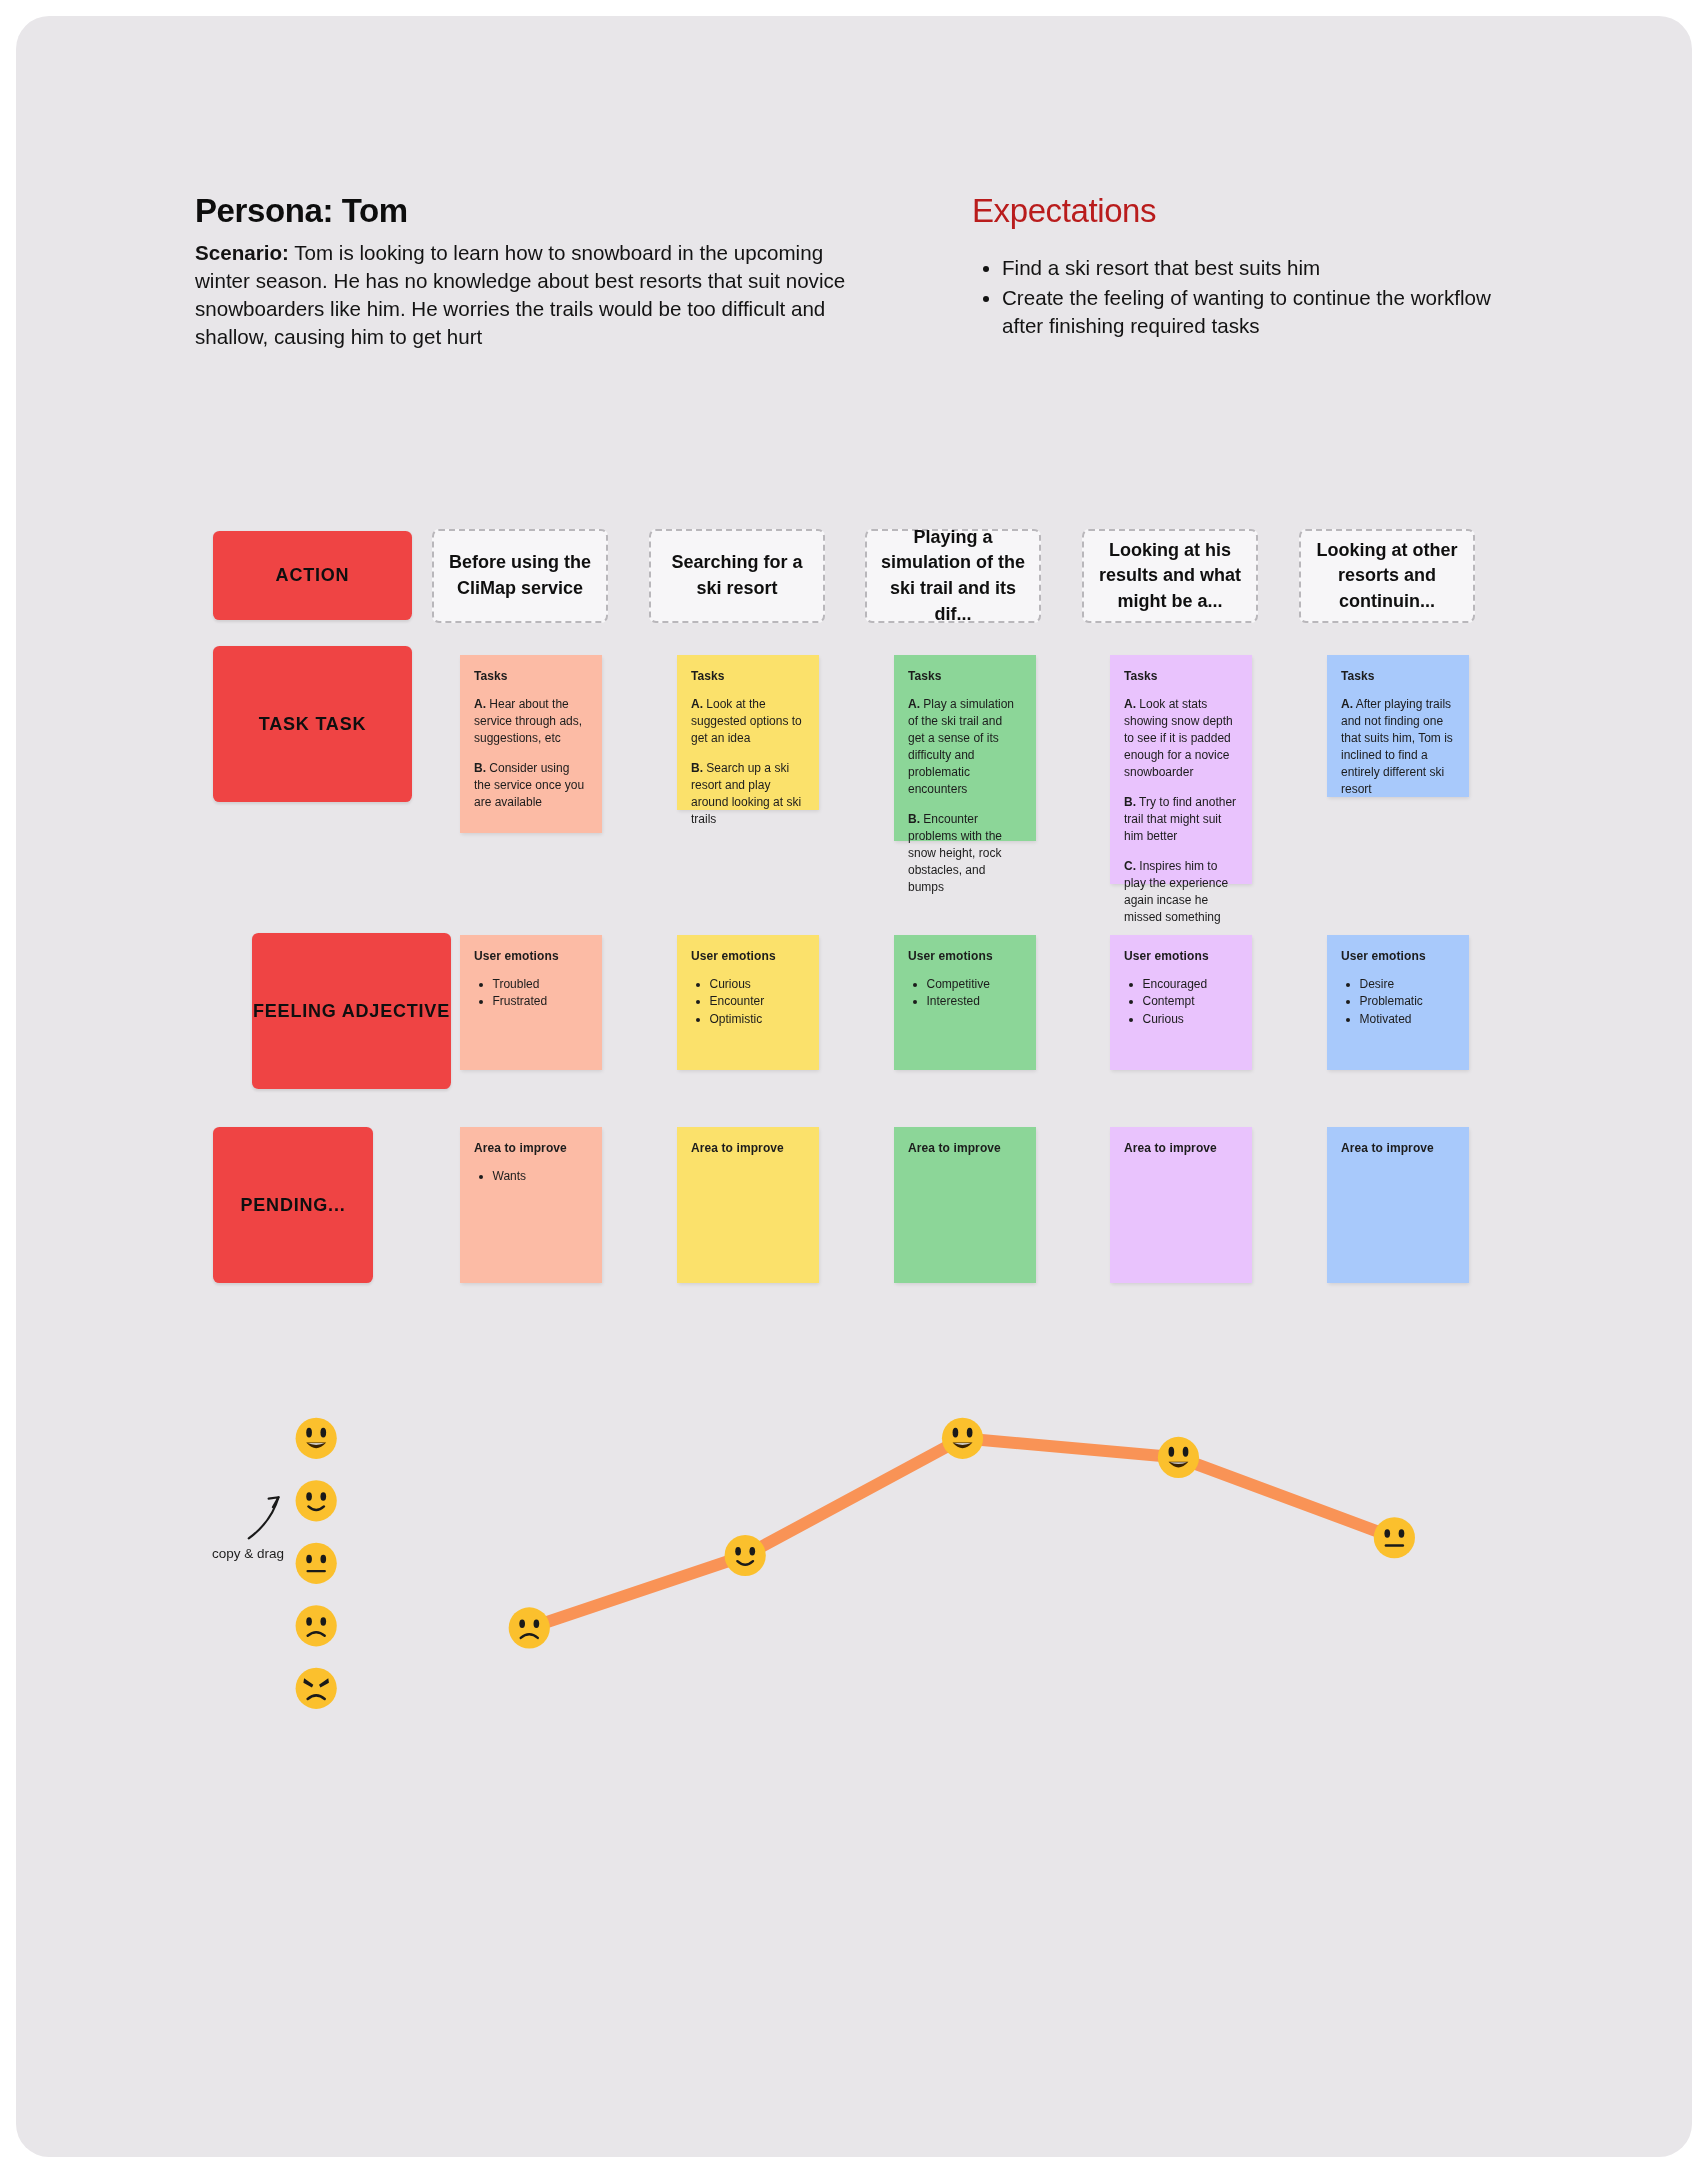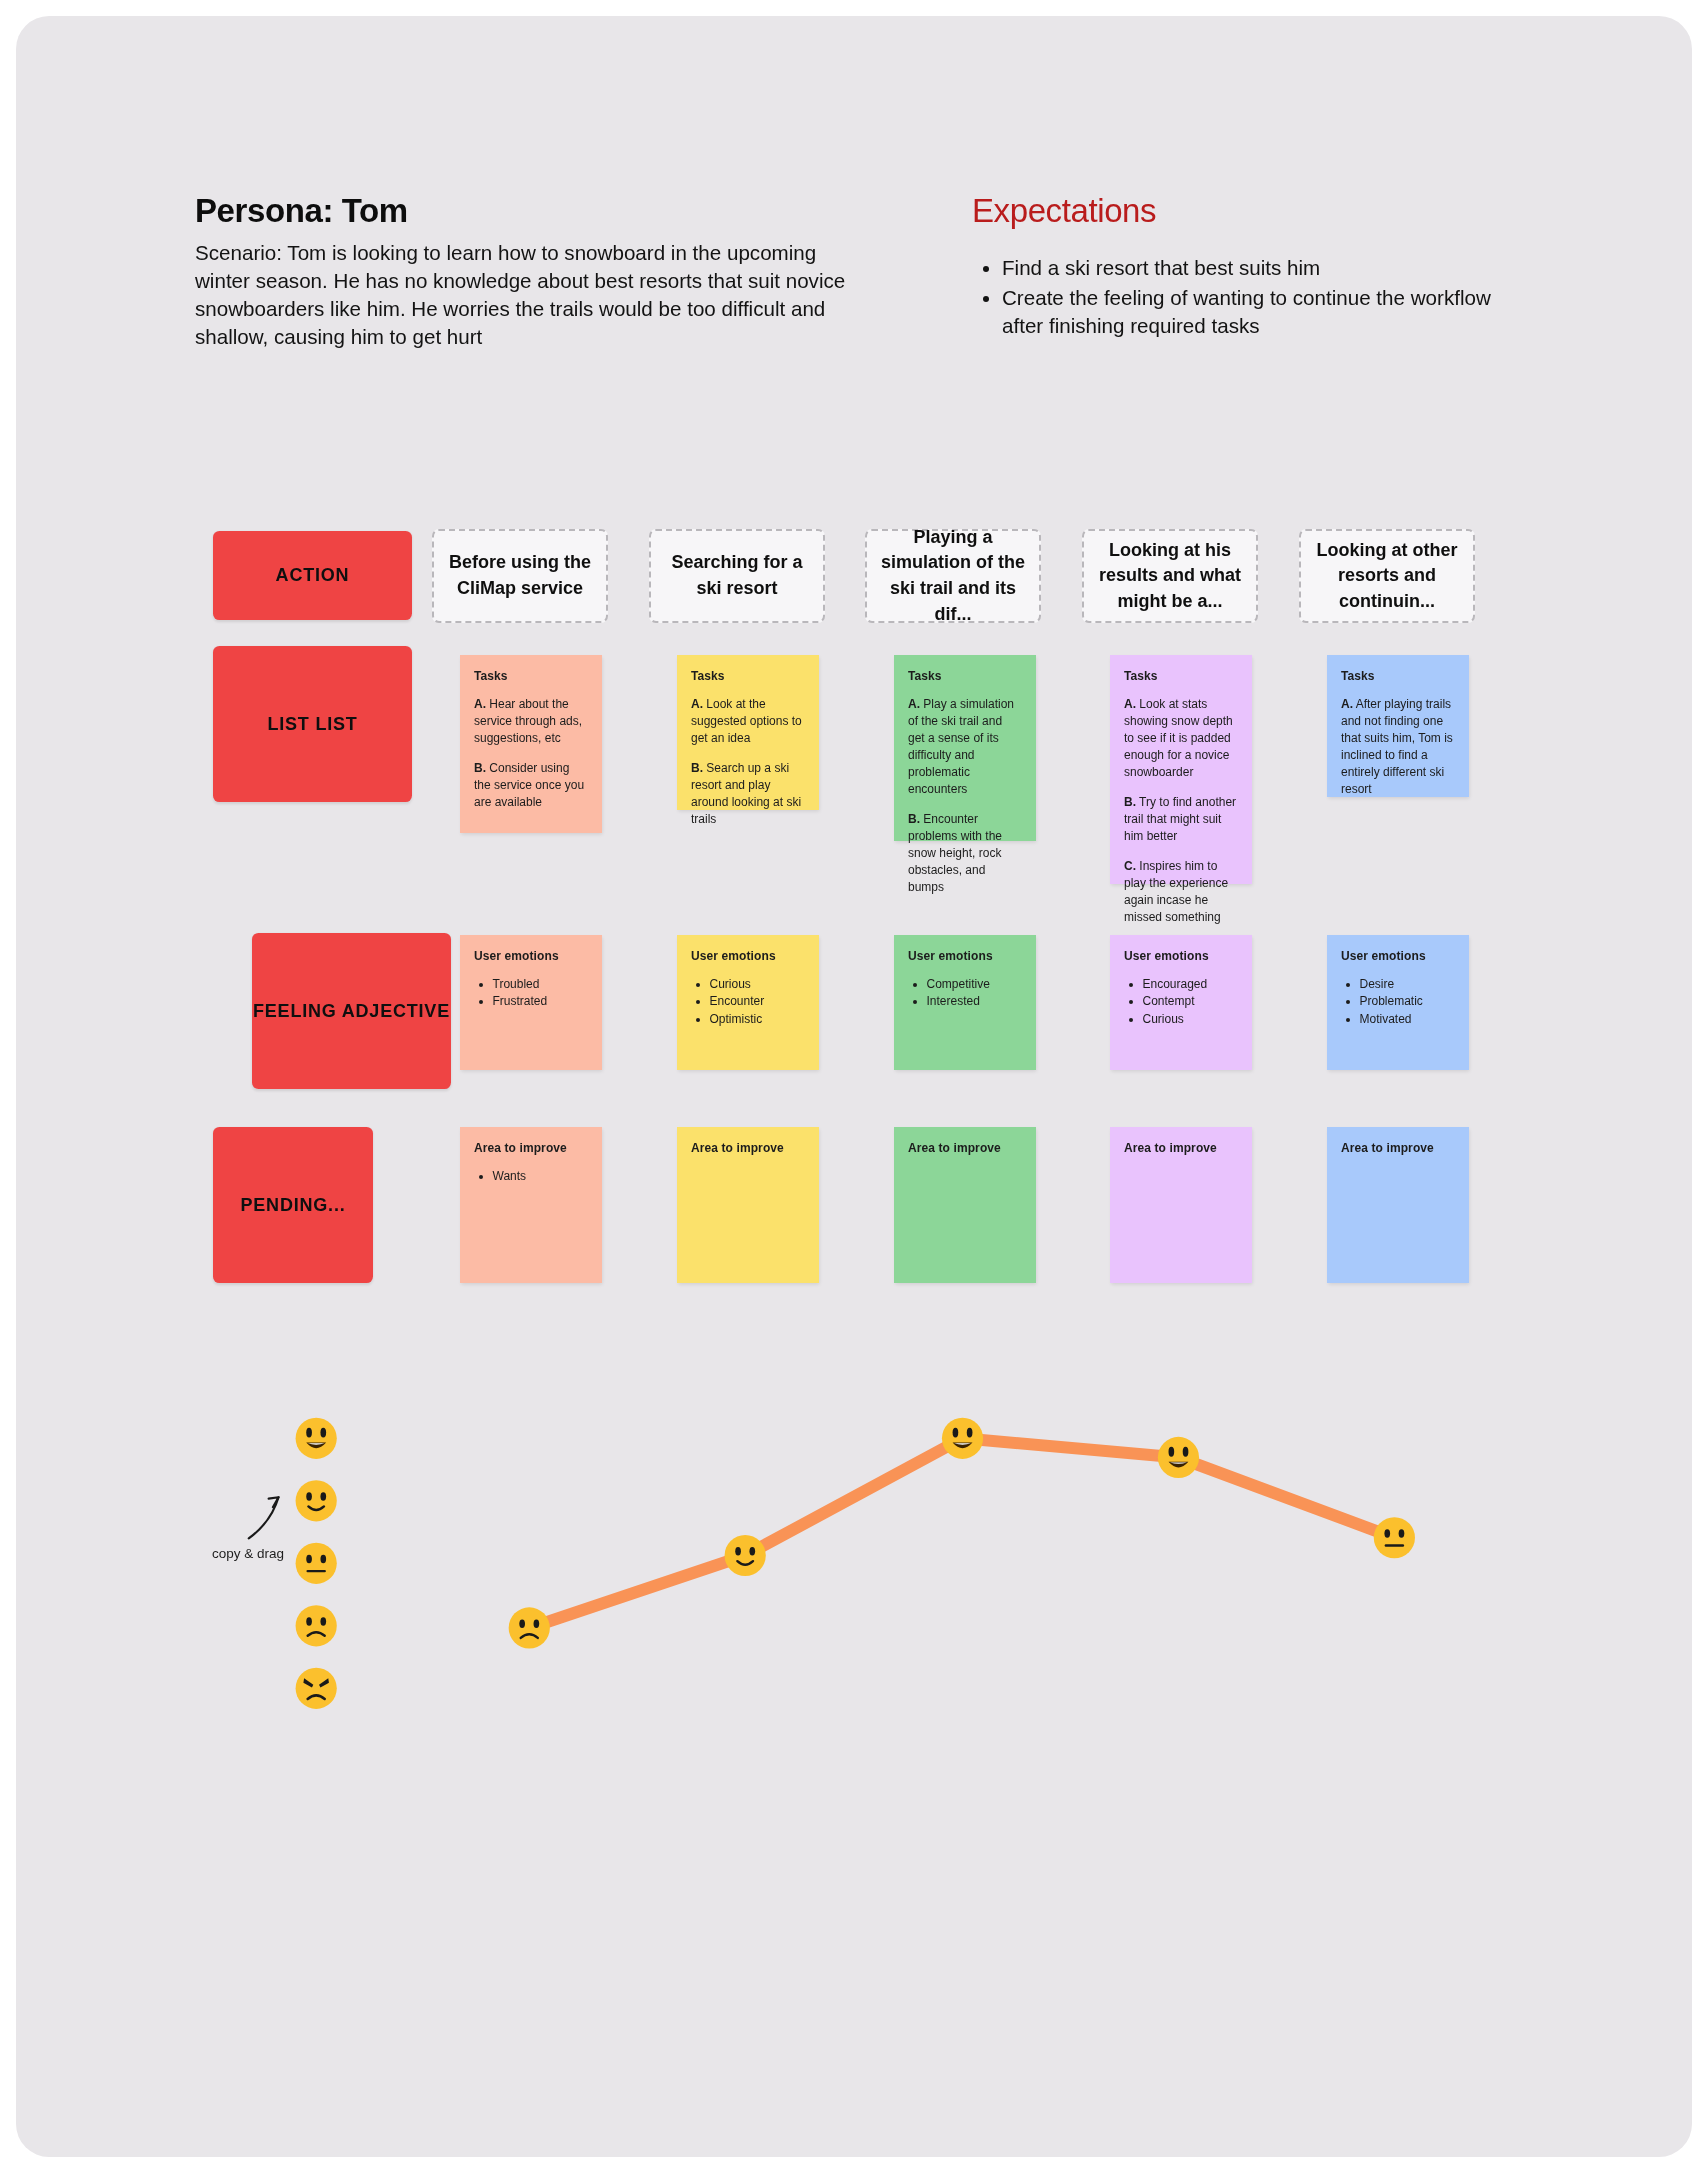--- a/index.html
+++ b/index.html
@@ -6,21 +6,21 @@
   body{font-family:"Liberation Sans",sans-serif;-webkit-font-smoothing:antialiased;}
 
   .page{position:relative;width:1707px;height:2172px;background:#ffffff;overflow:hidden;}
   .canvas{position:absolute;left:15.6px;top:15.6px;width:1676px;height:2141px;
           background:#e8e6e9;border-radius:33px;}
 
   
   .persona-block{position:absolute;left:195px;top:193px;width:654px;}
   .persona-title{font-size:33px;font-weight:bold;color:#0d0d0d;letter-spacing:-0.4px;margin:0 0 10px 0;line-height:1.1;}
   .persona-body{font-size:20.6px;line-height:1.36;color:#131313;margin:0;}
-  .persona-body b{font-weight:normal;}
+  .persona-body b{font-weight:bold;}
 
   .exp-block{position:absolute;left:972px;top:193px;width:561px;}
   .exp-title{font-size:33px;font-weight:normal;color:#b91c1c;letter-spacing:-0.4px;margin:0 0 25px 0;line-height:1.1;}
   .exp-list{margin:0;padding-left:30px;}
   .exp-list li{font-size:20.6px;line-height:1.36;color:#131313;margin-bottom:1.4px;}
 
   
   .grid{position:absolute;left:0;top:0;}
   .rowlabel{position:absolute;background:#ef4444;border-radius:6.4px;
             display:flex;align-items:center;justify-content:center;text-align:center;
@@ -65,21 +65,21 @@
     <div class="exp-title">Expectations</div>
     <ul class="exp-list">
       <li>Find a ski resort that best suits him</li>
       <li>Create the feeling of wanting to continue the workflow after finishing required tasks</li>
     </ul>
   </div>
 
   <div class="grid">
 
     <div class="rowlabel" style="left:213px;top:531px;width:199px;height:89px;">ACTION</div>
-    <div class="rowlabel" style="left:213px;top:646px;width:199px;height:156px;">LIST LIST</div>
+    <div class="rowlabel" style="left:213px;top:646px;width:199px;height:156px;">TASK TASK</div>
     <div class="rowlabel" style="left:252px;top:933px;width:199px;height:156px;">
         <span>FEELING ADJECTIVE</span>
       </div>
     <div class="rowlabel" style="left:213px;top:1127px;width:160px;height:156px;">PENDING...</div>
 
     <div class="actioncard" style="left:432px;top:529px;width:176px;height:94px;">Before using the CliMap service</div>
     <div class="actioncard" style="left:649px;top:529px;width:176px;height:94px;">Searching for a ski resort</div>
     <div class="actioncard" style="left:865px;top:529px;width:176px;height:94px;">Playing a simulation of the ski trail and its dif...</div>
     <div class="actioncard" style="left:1082px;top:529px;width:176px;height:94px;">Looking at his results and what might be a...</div>
     <div class="actioncard" style="left:1299px;top:529px;width:176px;height:94px;text-align:center;">Looking at other resorts and continuin...</div>

